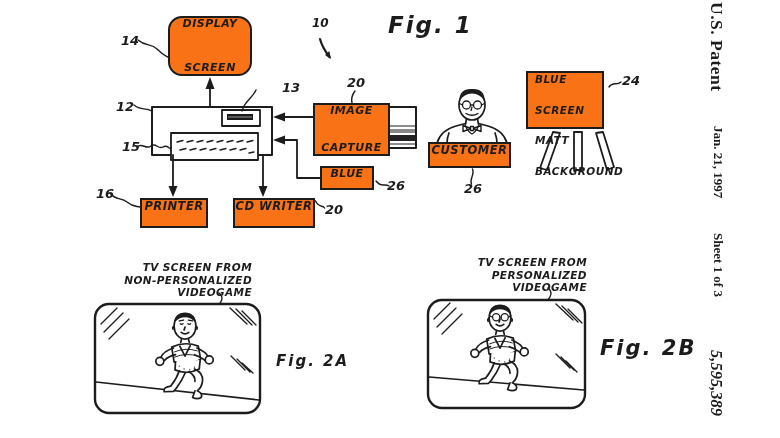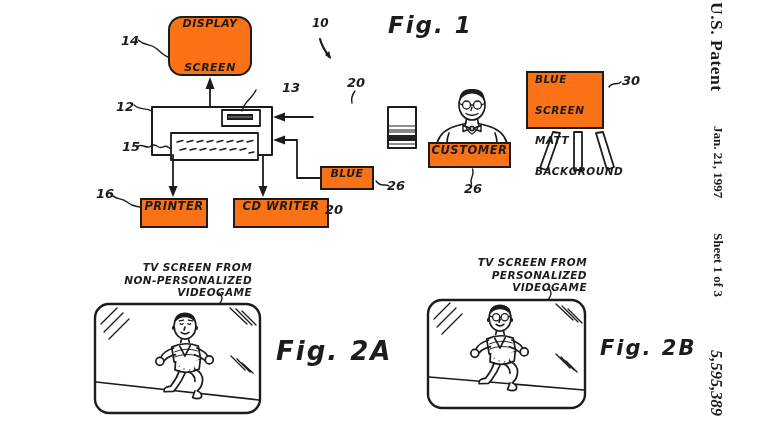--- a/index.html
+++ b/index.html
@@ -169,30 +169,34 @@
         </g>
       </g>
     </g>
   </svg>
 
   <div class="box" style="left:168px;top:16px;width:84px;height:60px;border-radius:14px;">
     <span>DISPLAY</span>
     <span>SCREEN</span>
   </div>
 
+  <div class="box" style="left:313px;top:103px;width:77px;height:53px;">
+    <span>IMAGE</span>
+    <span>CAPTURE</span>
+  </div>
 
   <div class="box" style="left:320px;top:166px;width:54px;height:24px;">
     <span>BLUE</span>
   </div>
 
   <div class="box" style="left:140px;top:198px;width:68px;height:30px;font-size:11.5px;">
     <span>PRINTER</span>
   </div>
 
-  <div class="box" style="left:233px;top:198px;width:96px;height:30px;font-size:11.5px;">
+  <div class="box" style="left:233px;top:198px;width:82px;height:30px;font-size:11.5px;">
     <span>CD WRITER</span>
   </div>
 
   <div class="box" style="left:428px;top:142px;width:83px;height:26px;font-size:11.5px;">
     <span>CUSTOMER</span>
   </div>
 
   <div class="box" style="left:526px;top:71px;width:78px;height:58px;align-items:flex-start;text-align:left;padding-left:7px;font-size:10.5px;gap:18px;">
     <span>BLUE</span>
     <span>SCREEN</span>
@@ -202,25 +206,25 @@
 
   <div class="ref" style="left:312px;top:16px;font-size:12px;">10</div>
   <div class="ref" style="left:121px;top:33px;">14</div>
   <div class="ref" style="left:116px;top:99px;">12</div>
   <div class="ref" style="left:250px;top:80px;margin-left:32px;">13</div>
   <div class="ref" style="left:122px;top:139px;">15</div>
   <div class="ref" style="left:96px;top:186px;">16</div>
   <div class="ref" style="left:325px;top:202px;">20</div>
   <div class="ref" style="left:347px;top:75px;">20</div>
   <div class="ref" style="left:464px;top:181px;">26</div>
-  <div class="ref" style="left:622px;top:73px;">30</div>
+  <div class="ref" style="left:622px;top:73px;">24</div>
   <div class="ref" style="left:387px;top:178px;">26</div>
 
   <div class="figlabel" style="left:388px;top:12px;font-size:23px;">Fig. 1</div>
-  <div class="figlabel" style="left:276px;top:336px;font-size:26px;">Fig. 2A</div>
+  <div class="figlabel" style="left:276px;top:352px;font-size:15px;">Fig. 2A</div>
   <div class="figlabel" style="left:600px;top:336px;font-size:21px;">Fig. 2B</div>
 
   <div class="caption" style="left:88px;top:261px;width:164px;">
     <span style="display:block">TV SCREEN FROM</span>
     <span style="display:block">NON-PERSONALIZED</span>
     <span style="display:block">VIDEOGAME</span>
   </div>
 
   <div class="caption" style="left:423px;top:256px;width:164px;">
     <span style="display:block">TV SCREEN FROM</span>

